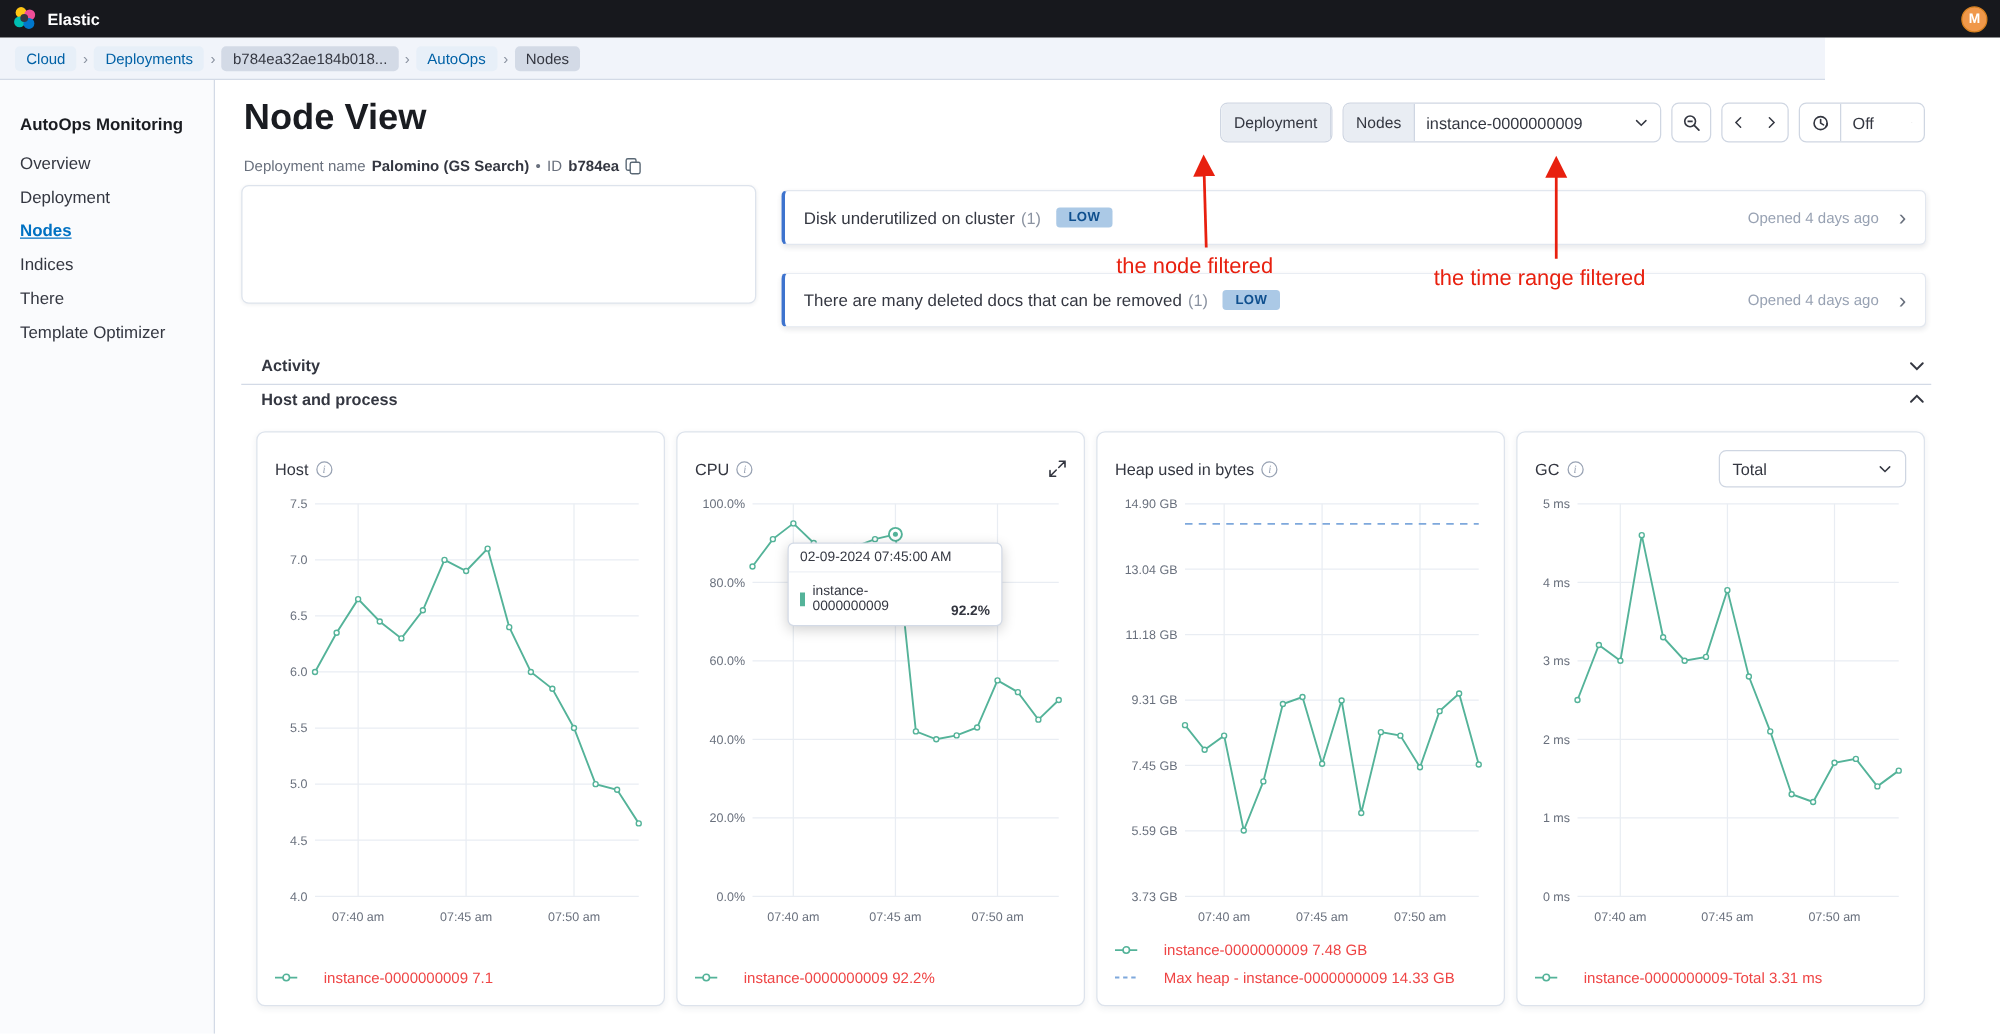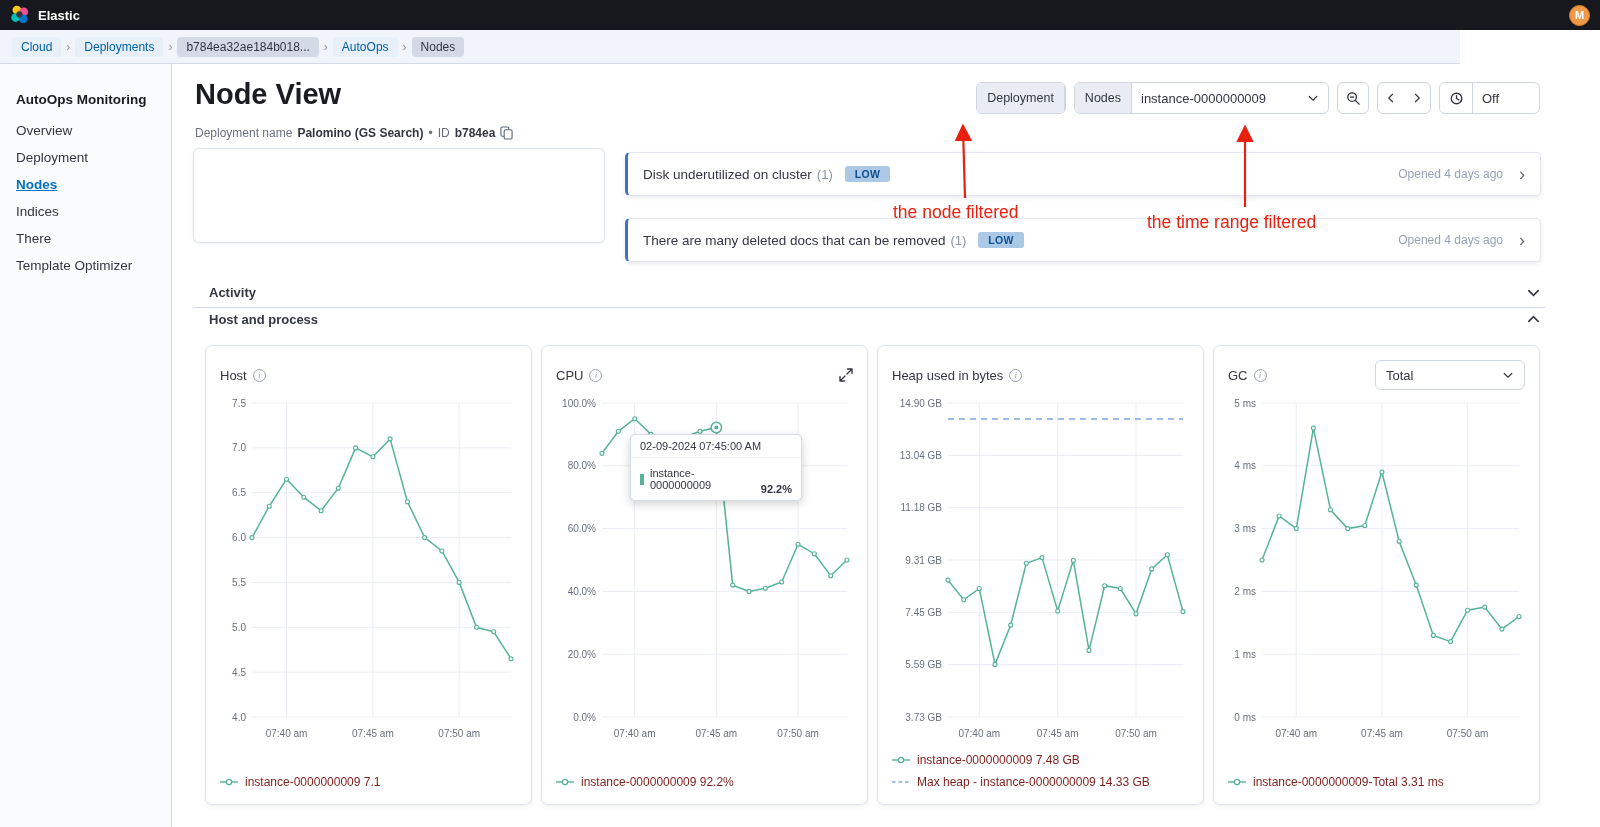--- a/index.html
+++ b/index.html
@@ -99,21 +99,21 @@
     font-style:italic; font-family:"Liberation Serif", serif; }
   .expand-icon { margin-left:auto; cursor:pointer; display:flex; }
   .gc-select { margin-left:auto; width:150px; height:30px; border:1px solid #cfd6e2;
     border-radius:6px; display:flex; align-items:center; padding:0 10px; font-size:13px;
     color:#343741; cursor:pointer; }
   .gc-select .spacer { flex:1; }
   .chart-svg { margin-top:4px; }
   .grid { stroke:#e9edf3; stroke-width:1; }
   .ylab, .xlab { fill:#69707d; font-size:10px; font-family:"Liberation Sans", sans-serif; }
   .legend { margin-top:auto; display:flex; flex-direction:column; gap:8px; padding-bottom:2px; }
-  .legend-item { display:flex; align-items:center; gap:7px; font-size:12px; color:#7f1d1d; cursor:pointer; }
+  .legend-item { display:flex; align-items:center; gap:21px; font-size:12px; color:#ef4444; cursor:pointer; }
 
   
   .cpu-tooltip { position:absolute; left:88px; top:88px; width:172px; background:#fff;
     border:1px solid #d3dae6; border-radius:5px; box-shadow:0 3px 10px rgba(0,0,0,.18);
     z-index:6; font-size:11px; color:#343741; }
   .cpu-tooltip-head { padding:5px 9px; border-bottom:1px solid #eef1f6; }
   .cpu-tooltip-row { padding:5px 9px; display:flex; align-items:center; gap:6px; }
   .swatch { width:4px; height:11px; background:#54b399; flex:none; }
   .tt-value { margin-left:auto; font-weight:bold;margin-top:20px; }
 </style>

